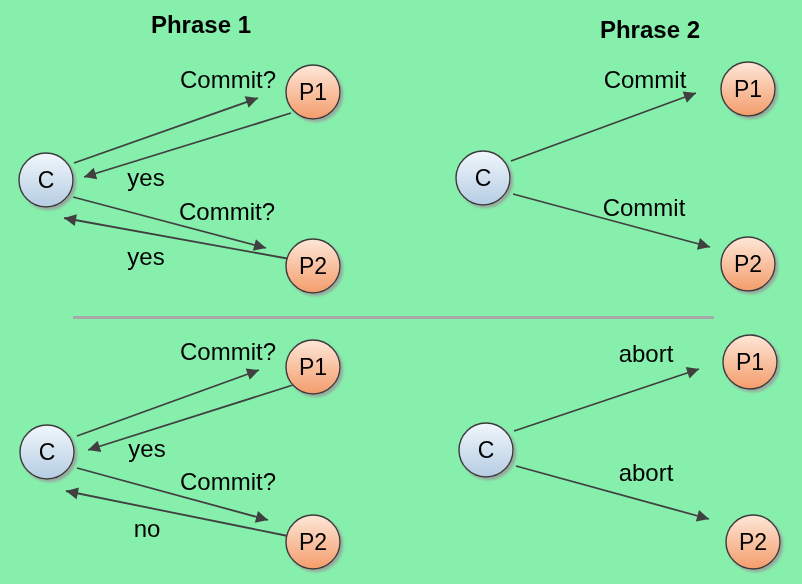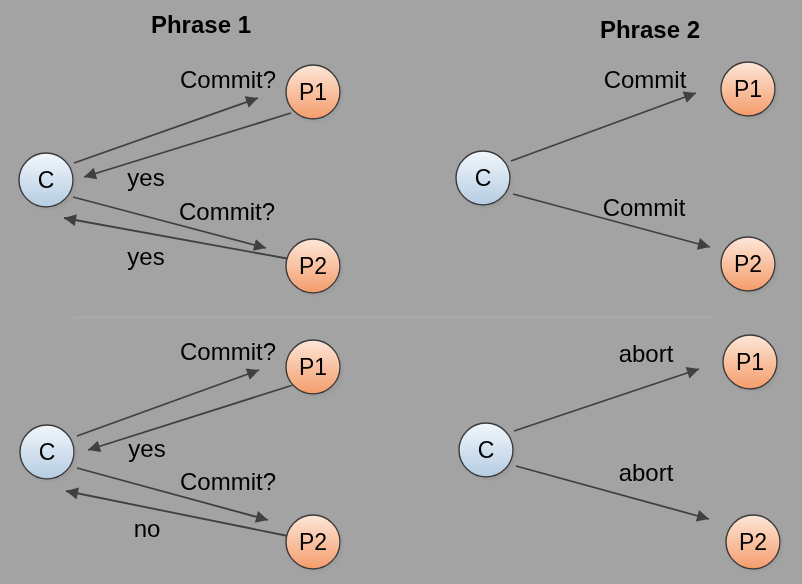--- a/index.html
+++ b/index.html
@@ -1,19 +1,19 @@
 <!DOCTYPE html>
 <html><head>
 <meta charset="utf-8">
 <style>
   html,body{margin:0;padding:0;background:#ffffff;}
   .stage{
     position:relative;
     width:802px;height:584px;
-    background:#a3a3a3;
+    background:#86efac;
     font-family:"Liberation Sans", sans-serif;
     overflow:hidden;
   }
   svg{display:block;}
   text{fill:#000000;}
   .title{font-size:24px;font-weight:bold;}
   .edge-label{font-size:24px;}
   .node-label{font-size:23px;}
   line.arrow{stroke-width:1.8;fill:none;}
   circle.node{stroke-width:1.4;}

